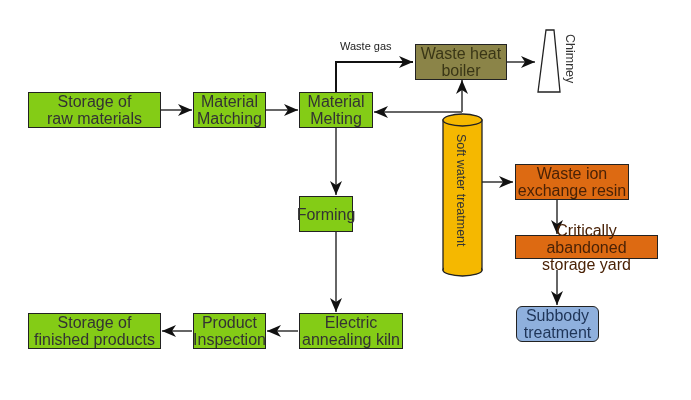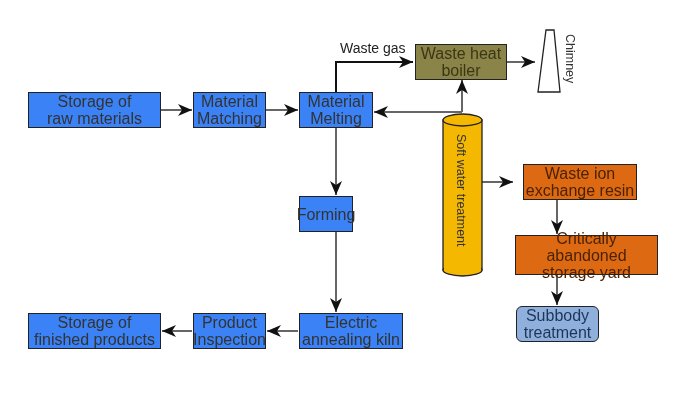--- a/index.html
+++ b/index.html
@@ -2,25 +2,25 @@
 <html><head>
 <meta charset="utf-8">
 <style>
   html, body { margin:0; padding:0; background:#ffffff; }
   #canvas { position:relative; width:691px; height:400px; overflow:hidden; background:#fff;
     font-family:"Liberation Sans", sans-serif; }
   svg { position:absolute; left:0; top:0; }
   .node { position:absolute; box-sizing:border-box; border:1.5px solid #222; display:flex;
     align-items:center; justify-content:center; text-align:center; font-size:16px;
     line-height:17px; color:#333; white-space:pre-line; }
-  .beige { background:#3b82f6; }
+  .beige { background:#84cc16; }
   .olive { background:#8b8448; color:#3a3616; }
   .orange { background:#dd6a12; color:#4a2206; }
   .blue { background:#8fb0dd; color:#1f3558; }
-  .label { position:absolute; font-size:14px; color:#222; }
+  .label { position:absolute; font-size:11px; color:#222; }
   .vert { position:absolute; font-size:12.5px; color:#333; writing-mode:vertical-rl; }
 </style>
 </head>
 <body>
 
 <div id="canvas">
   <svg width="691" height="400">
     <defs>
       <marker id="ar" markerWidth="8" markerHeight="8" refX="7" refY="4" orient="auto">
         <path d="M0,1 L7,4 L0,7 L2,4 Z" fill="#111"></path>
@@ -56,23 +56,23 @@
 raw materials</div>
   <div class="node beige" style="left:193px;top:92px;width:73px;height:36px;">Material
 Matching</div>
   <div class="node beige" style="left:299px;top:92px;width:74px;height:36px;">Material
 Melting</div>
   <div class="node olive" style="left:415px;top:44px;width:92px;height:36px;">Waste heat
 boiler</div>
   <div class="vert" style="left:563px;top:34px;">Chimney</div>
   <div class="vert" style="left:454px;top:134px;">Soft water treatment</div>
   <div class="label" style="left:340px;top:40px;">Waste gas</div>
-  <div class="node orange" style="left:515px;top:164px;width:114px;height:36px;margin-left:8px;">Waste ion
+  <div class="node orange" style="left:515px;top:164px;width:114px;height:36px;">Waste ion
 exchange resin</div>
-  <div class="node orange" style="left:515px;top:235px;width:143px;height:40px;">Critically abandoned
+  <div class="node orange" style="left:515px;top:235px;width:143px;height:24px;">Critically abandoned
 storage yard</div>
   <div class="node blue" style="left:516px;top:306px;width:83px;height:36px;border-radius:6px;">Subbody
 treatment</div>
   <div class="node beige" style="left:299px;top:196px;width:54px;height:36px;">Forming</div>
   <div class="node beige" style="left:299px;top:313px;width:104px;height:36px;">Electric
 annealing kiln</div>
   <div class="node beige" style="left:193px;top:313px;width:73px;height:36px;">Product
 Inspection</div>
   <div class="node beige" style="left:28px;top:313px;width:133px;height:36px;">Storage of
 finished products</div>

